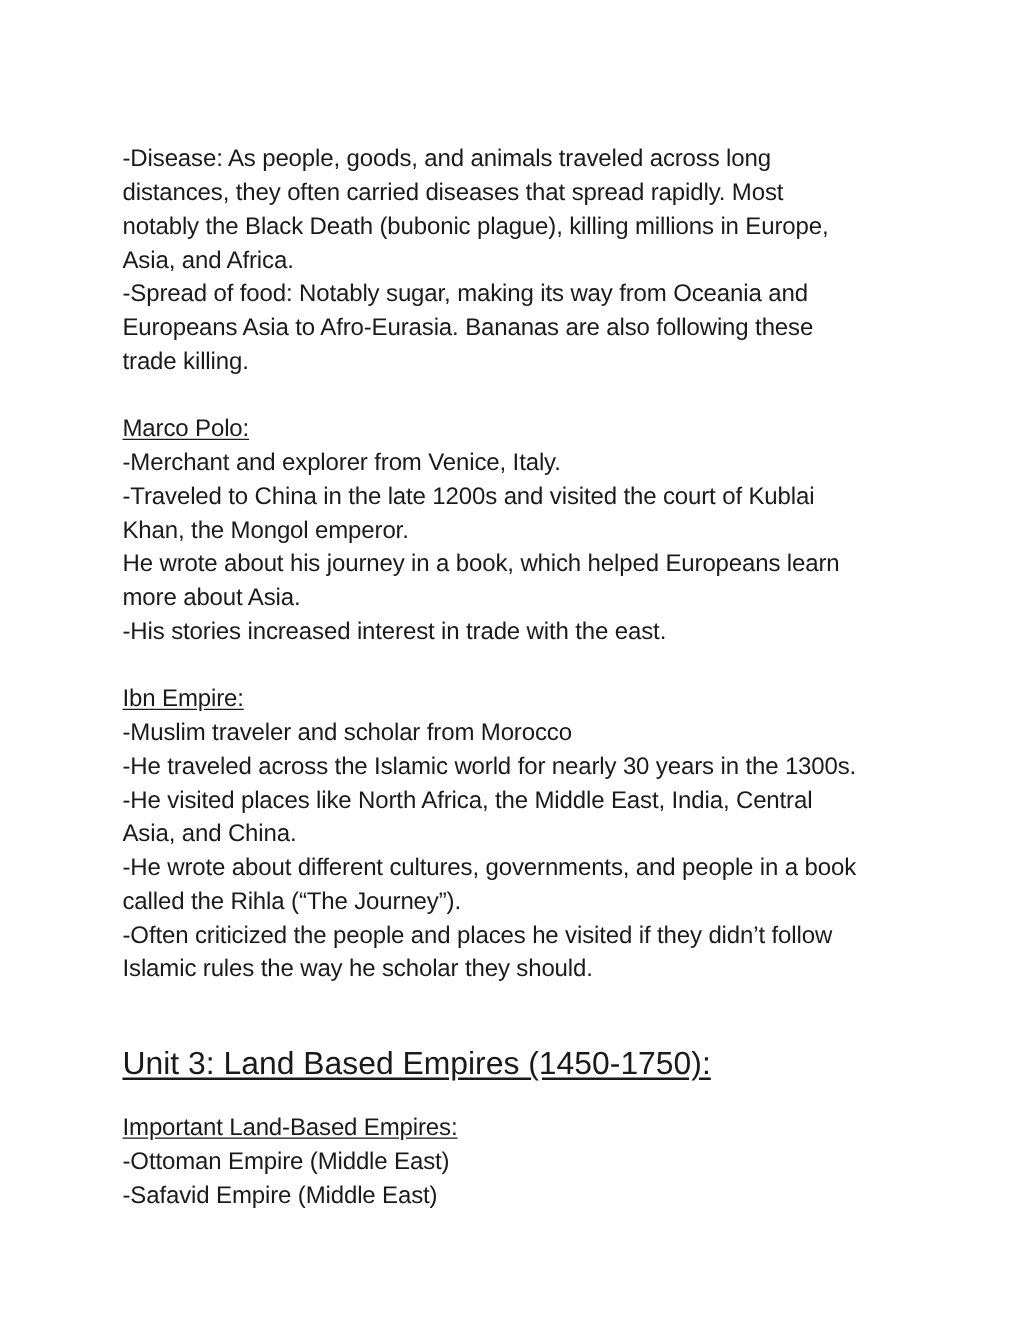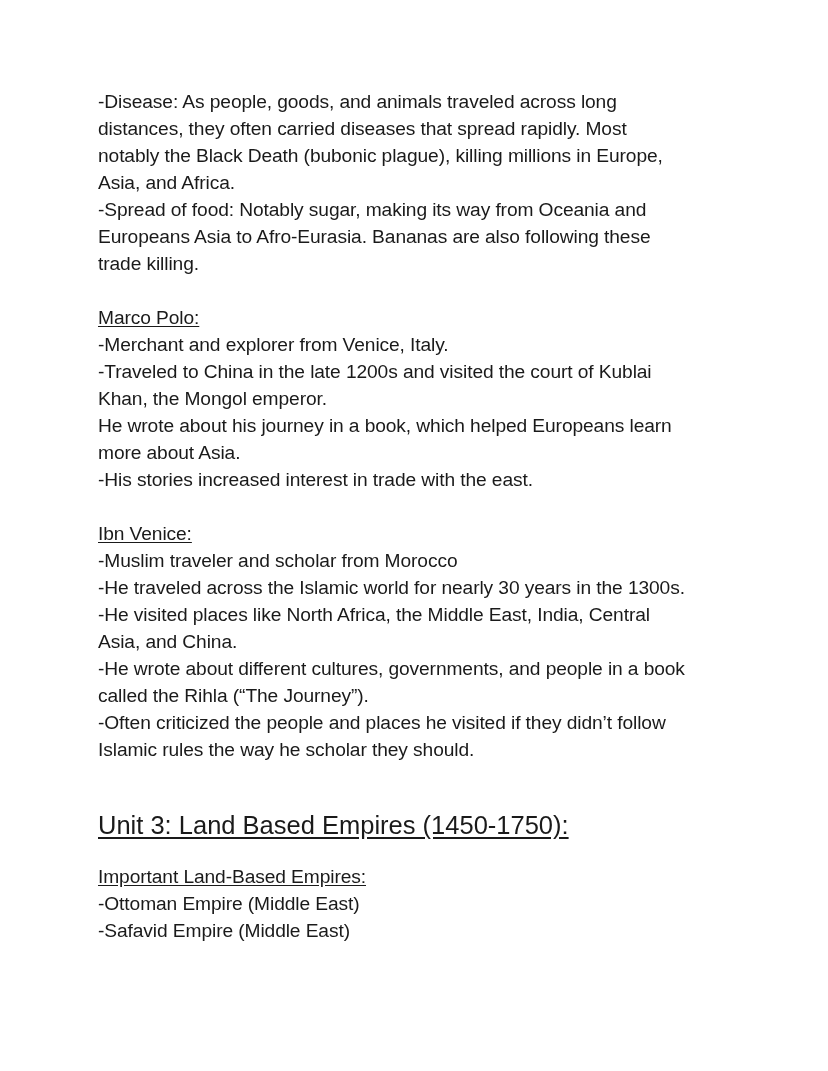--- a/index.html
+++ b/index.html
@@ -11,21 +11,21 @@
       width: 828px;
       height: 1071px;
       overflow: hidden;
       position: relative;
       font-family: "Liberation Sans", sans-serif;
       color: #1a1a1a;
     }
     .page {
       position: absolute;
       left: 98px;
-      top: 88px;
+      top: 114px;
       width: 660px;
     }
     .line {
       font-size: 19.2px;
       line-height: 27px;
       white-space: nowrap;
       letter-spacing: -0.1px;
     }
     .blank {
       height: 27px;
@@ -69,21 +69,21 @@
     <div class="line">-Traveled to China in the late 1200s and visited the court of Kublai</div>
     <div class="line">Khan, the Mongol emperor.</div>
     <div class="line">He wrote about his journey in a book, which helped Europeans learn</div>
     <div class="line">more about Asia.</div>
     <div class="line">-His stories increased interest in trade with the east.</div>
   </div>
 
   <div class="blank"></div>
 
   <div>
-    <div class="line subheading">Ibn Venice:</div>
+    <div class="line subheading">Ibn Empire:</div>
     <div class="line">-Muslim traveler and scholar from Morocco</div>
     <div class="line">-He traveled across the Islamic world for nearly 30 years in the 1300s.</div>
     <div class="line">-He visited places like North Africa, the Middle East, India, Central</div>
     <div class="line">Asia, and China.</div>
     <div class="line">-He wrote about different cultures, governments, and people in a book</div>
     <div class="line">called the Rihla (“The Journey”).</div>
     <div class="line">-Often criticized the people and places he visited if they didn’t follow</div>
     <div class="line">Islamic rules the way he scholar they should.</div>
   </div>
 

